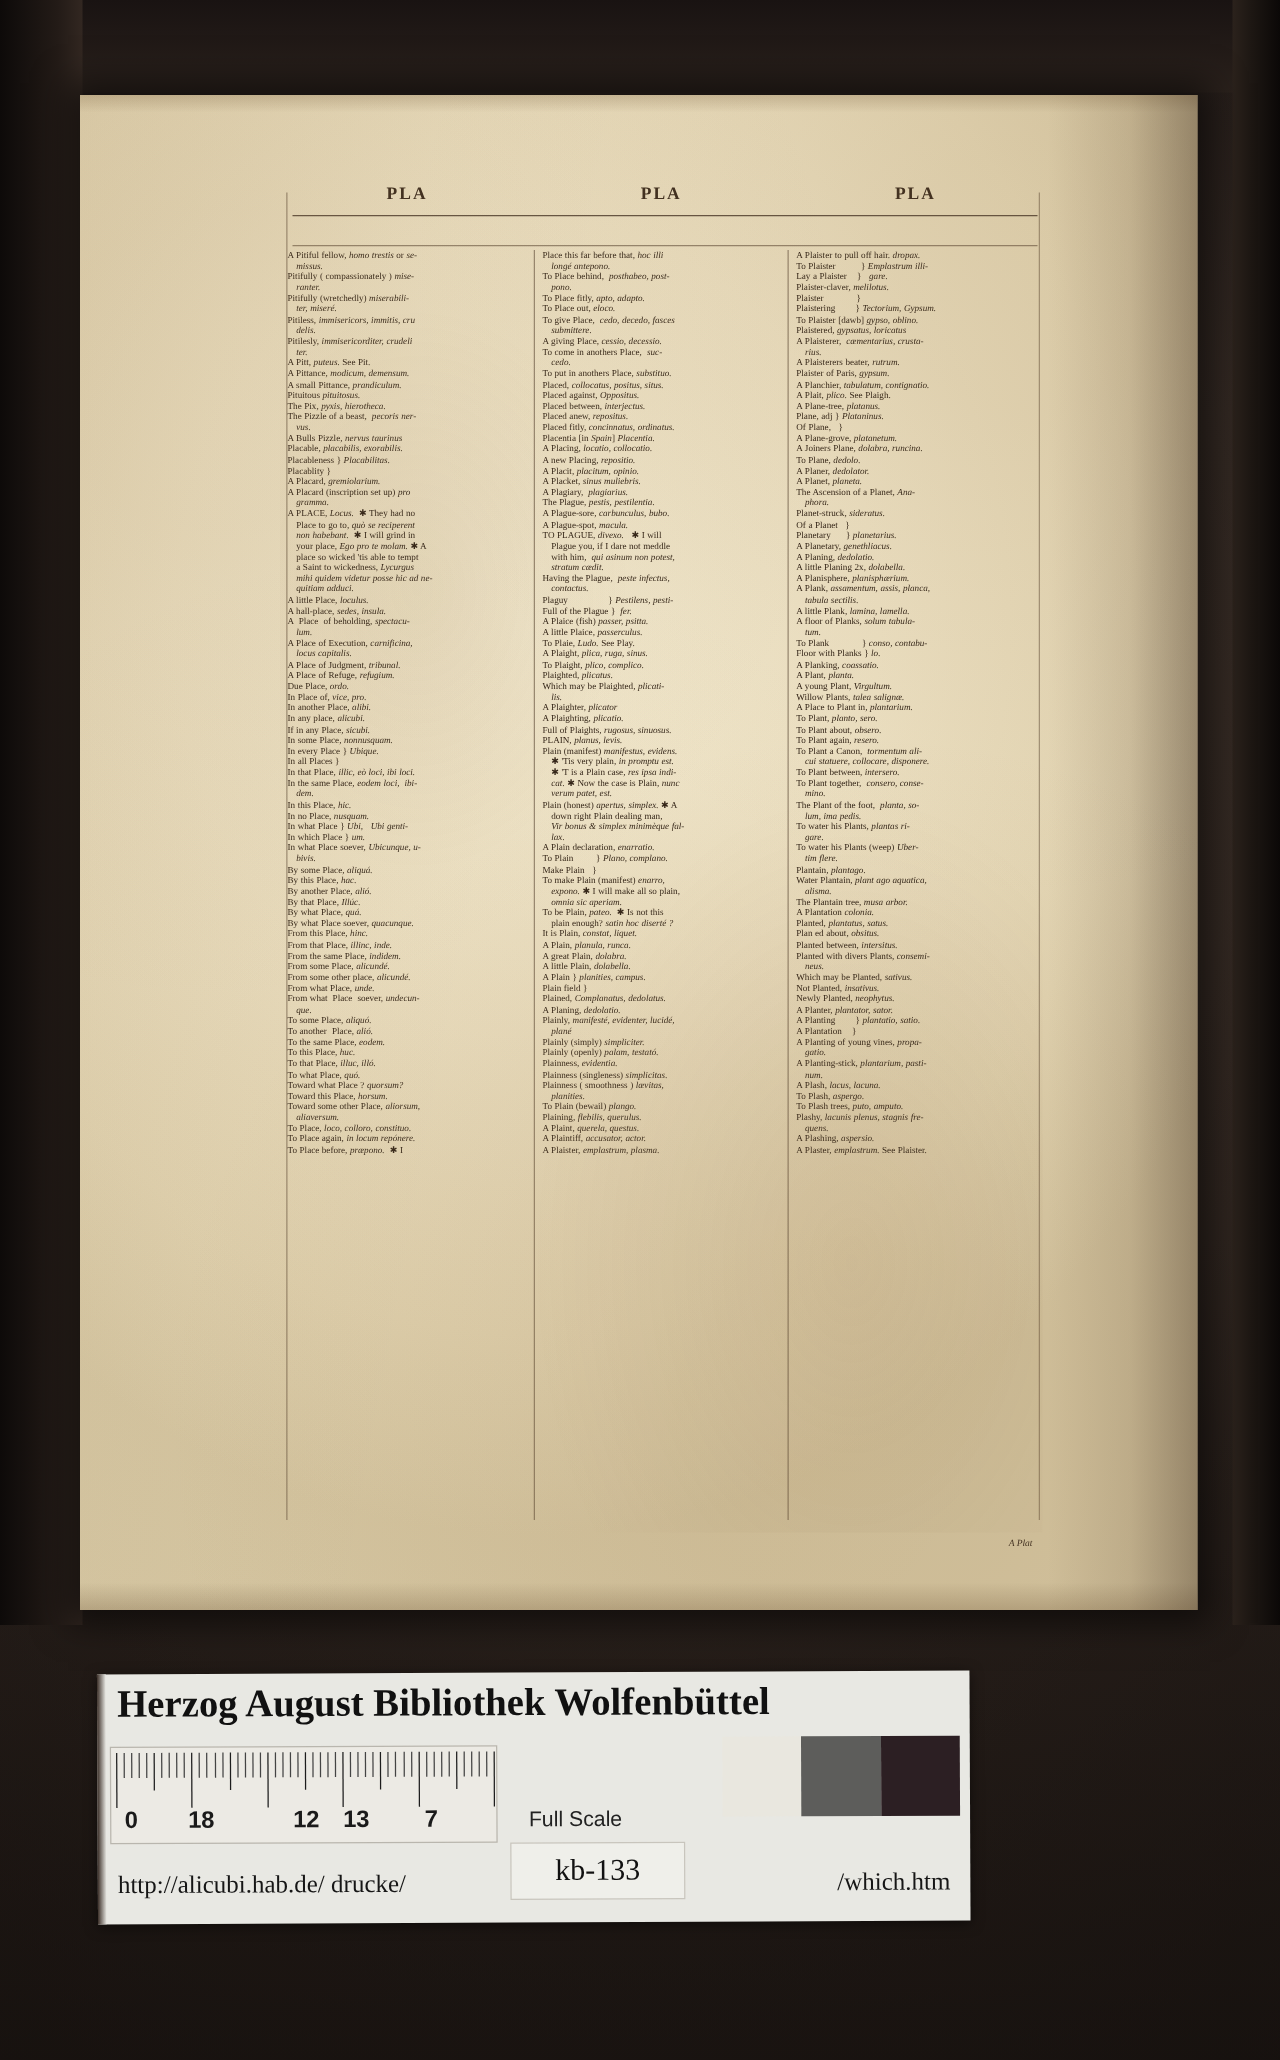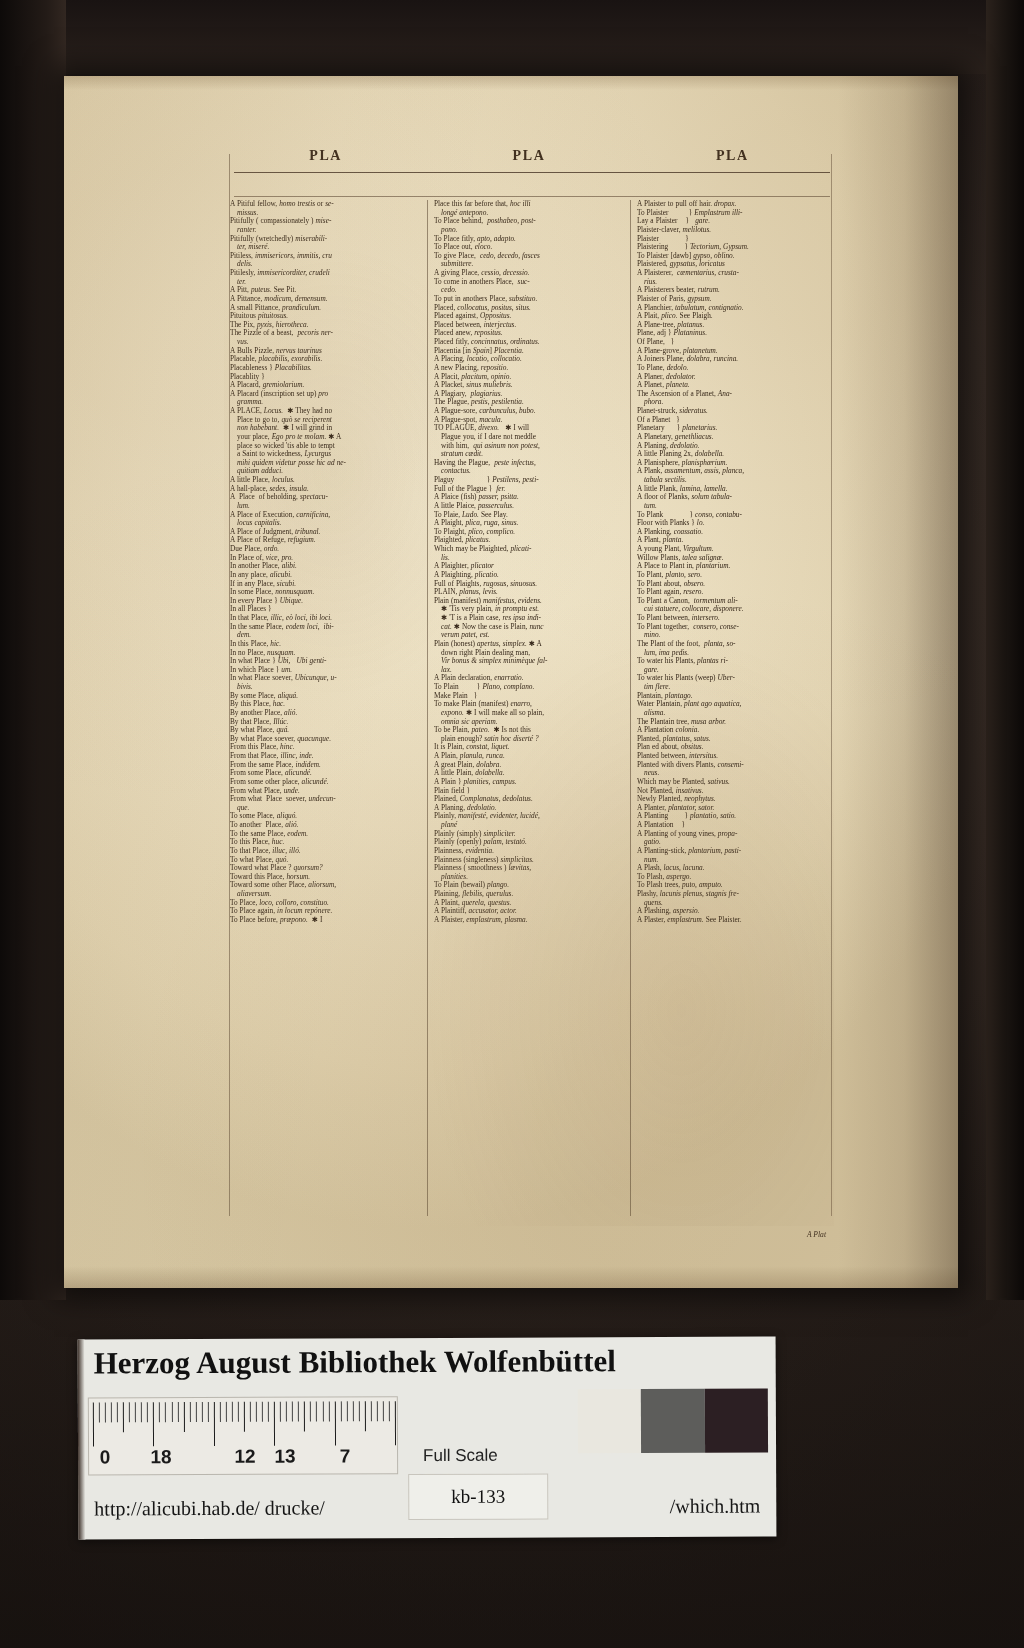--- a/index.html
+++ b/index.html
@@ -204,21 +204,21 @@
   }
   .url-left {
     position:absolute; left:16px; top:6px;
     font-family:"Liberation Serif", serif; font-size:20px; color:#161616;
   }
   .shelf {
     position:absolute; left:330px; top:-16px;
     width:140px; height:46px; background:#efefea;
     border:1px solid #c8c5bd;
     display:flex; align-items:center; justify-content:center;
-    font-family:"Liberation Serif", serif; font-size:19px; color:#111;
+    font-family:"Liberation Serif", serif; font-size:24px; color:#111;
   }
   .url-right {
     position:absolute; right:16px; top:6px;
     font-family:"Liberation Serif", serif; font-size:20px; color:#161616;
   }
   .card-edge-l {
     position:absolute; left:0; top:0; width:7px; height:100%;
     background:linear-gradient(90deg,#3b2f28,#e8e8e3);
   }
 </style>

